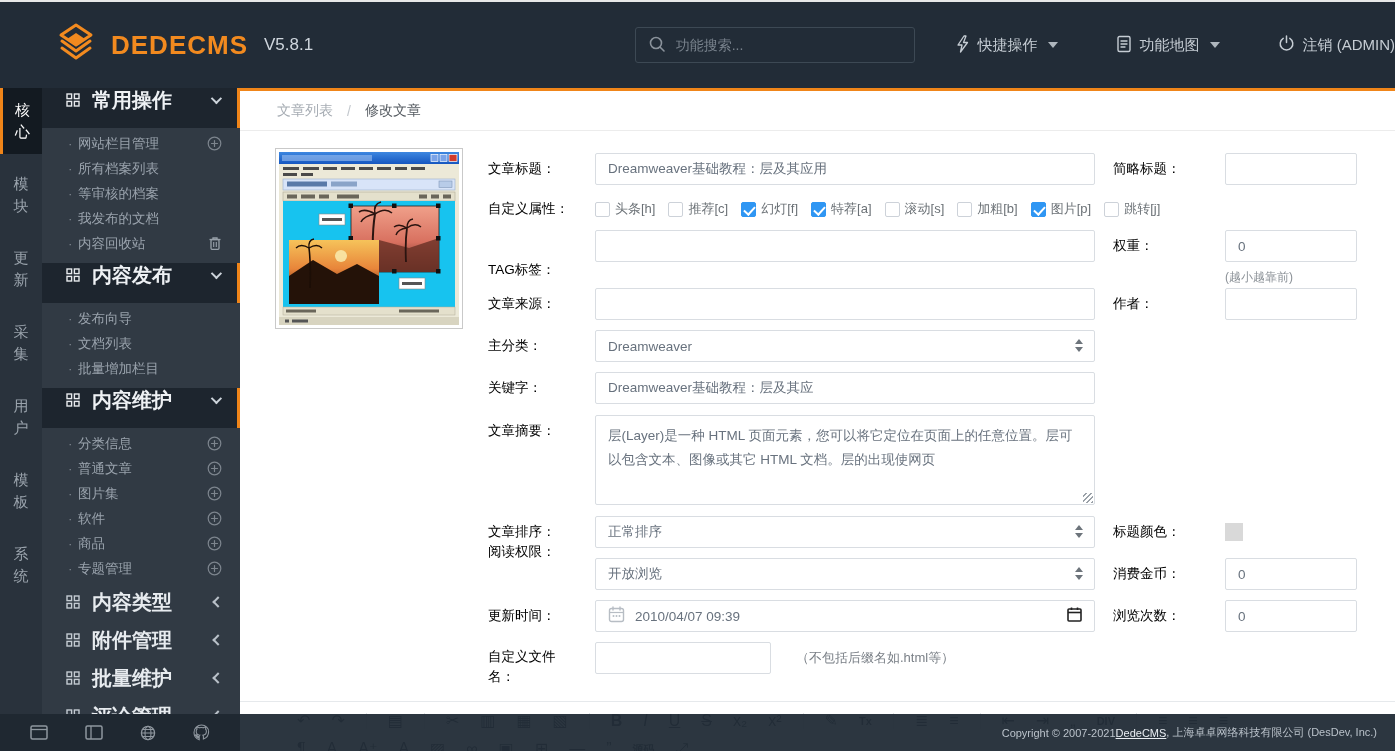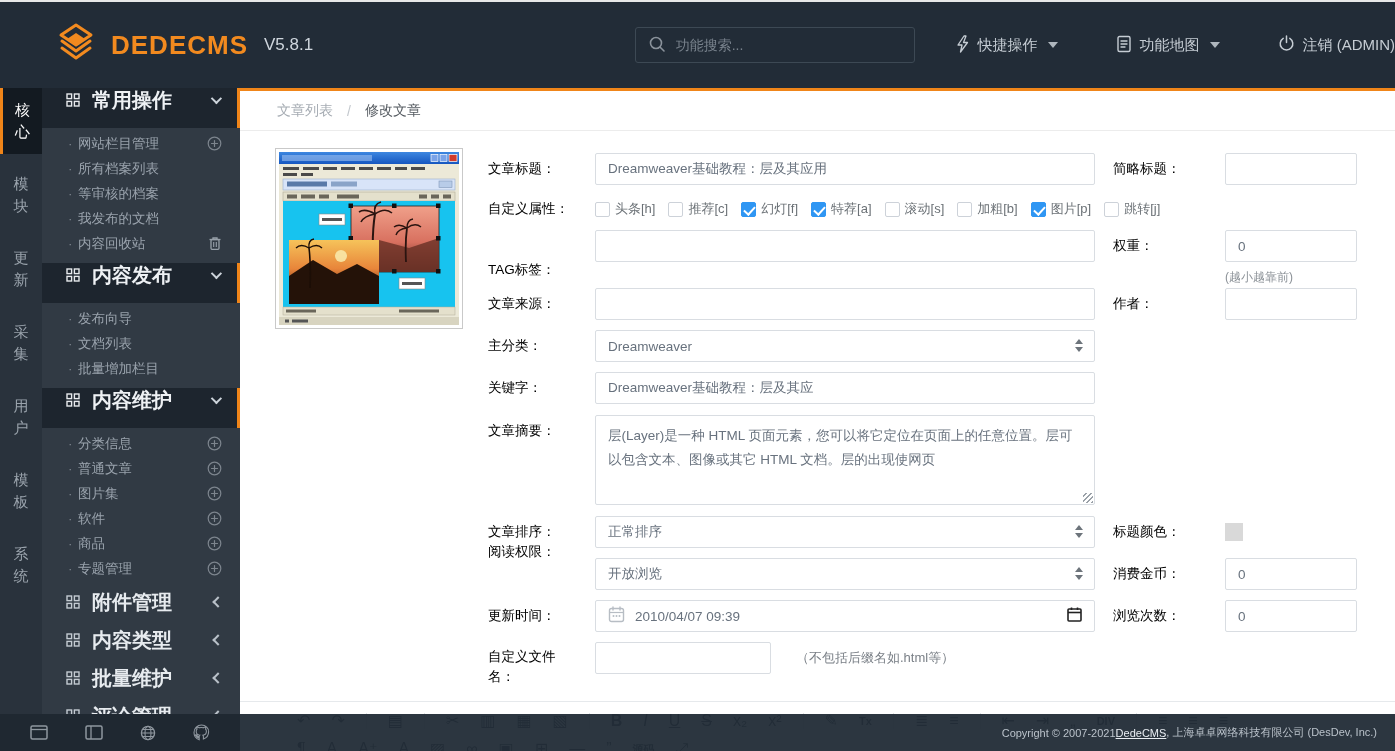--- a/index.html
+++ b/index.html
@@ -394,31 +394,31 @@
           </span>
         </div>
       </div>
       <div class="sec-header collapsed">
         <span><svg width="14" height="14" viewBox="0 0 14 14" fill="none">
             <rect x="1" y="1" width="4.6" height="4.6" stroke="#c4cbd2" stroke-width="1.4"></rect>
             <rect x="8.4" y="1" width="4.6" height="4.6" stroke="#c4cbd2" stroke-width="1.4"></rect>
             <rect x="1" y="8.4" width="4.6" height="4.6" stroke="#c4cbd2" stroke-width="1.4"></rect>
             <rect x="8.4" y="8.4" width="4.6" height="4.6" stroke="#c4cbd2" stroke-width="1.4"></rect>
           </svg></span>
-    <span>附件管理</span>
+    <span>内容类型</span>
     <span class="chev left"></span>
       </div>
       <div class="sec-header collapsed">
         <span><svg width="14" height="14" viewBox="0 0 14 14" fill="none">
             <rect x="1" y="1" width="4.6" height="4.6" stroke="#c4cbd2" stroke-width="1.4"></rect>
             <rect x="8.4" y="1" width="4.6" height="4.6" stroke="#c4cbd2" stroke-width="1.4"></rect>
             <rect x="1" y="8.4" width="4.6" height="4.6" stroke="#c4cbd2" stroke-width="1.4"></rect>
             <rect x="8.4" y="8.4" width="4.6" height="4.6" stroke="#c4cbd2" stroke-width="1.4"></rect>
           </svg></span>
-    <span>内容类型</span>
+    <span>附件管理</span>
     <span class="chev left"></span>
       </div>
       <div class="sec-header collapsed">
         <span><svg width="14" height="14" viewBox="0 0 14 14" fill="none">
             <rect x="1" y="1" width="4.6" height="4.6" stroke="#c4cbd2" stroke-width="1.4"></rect>
             <rect x="8.4" y="1" width="4.6" height="4.6" stroke="#c4cbd2" stroke-width="1.4"></rect>
             <rect x="1" y="8.4" width="4.6" height="4.6" stroke="#c4cbd2" stroke-width="1.4"></rect>
             <rect x="8.4" y="8.4" width="4.6" height="4.6" stroke="#c4cbd2" stroke-width="1.4"></rect>
           </svg></span>
     <span>批量维护</span>

